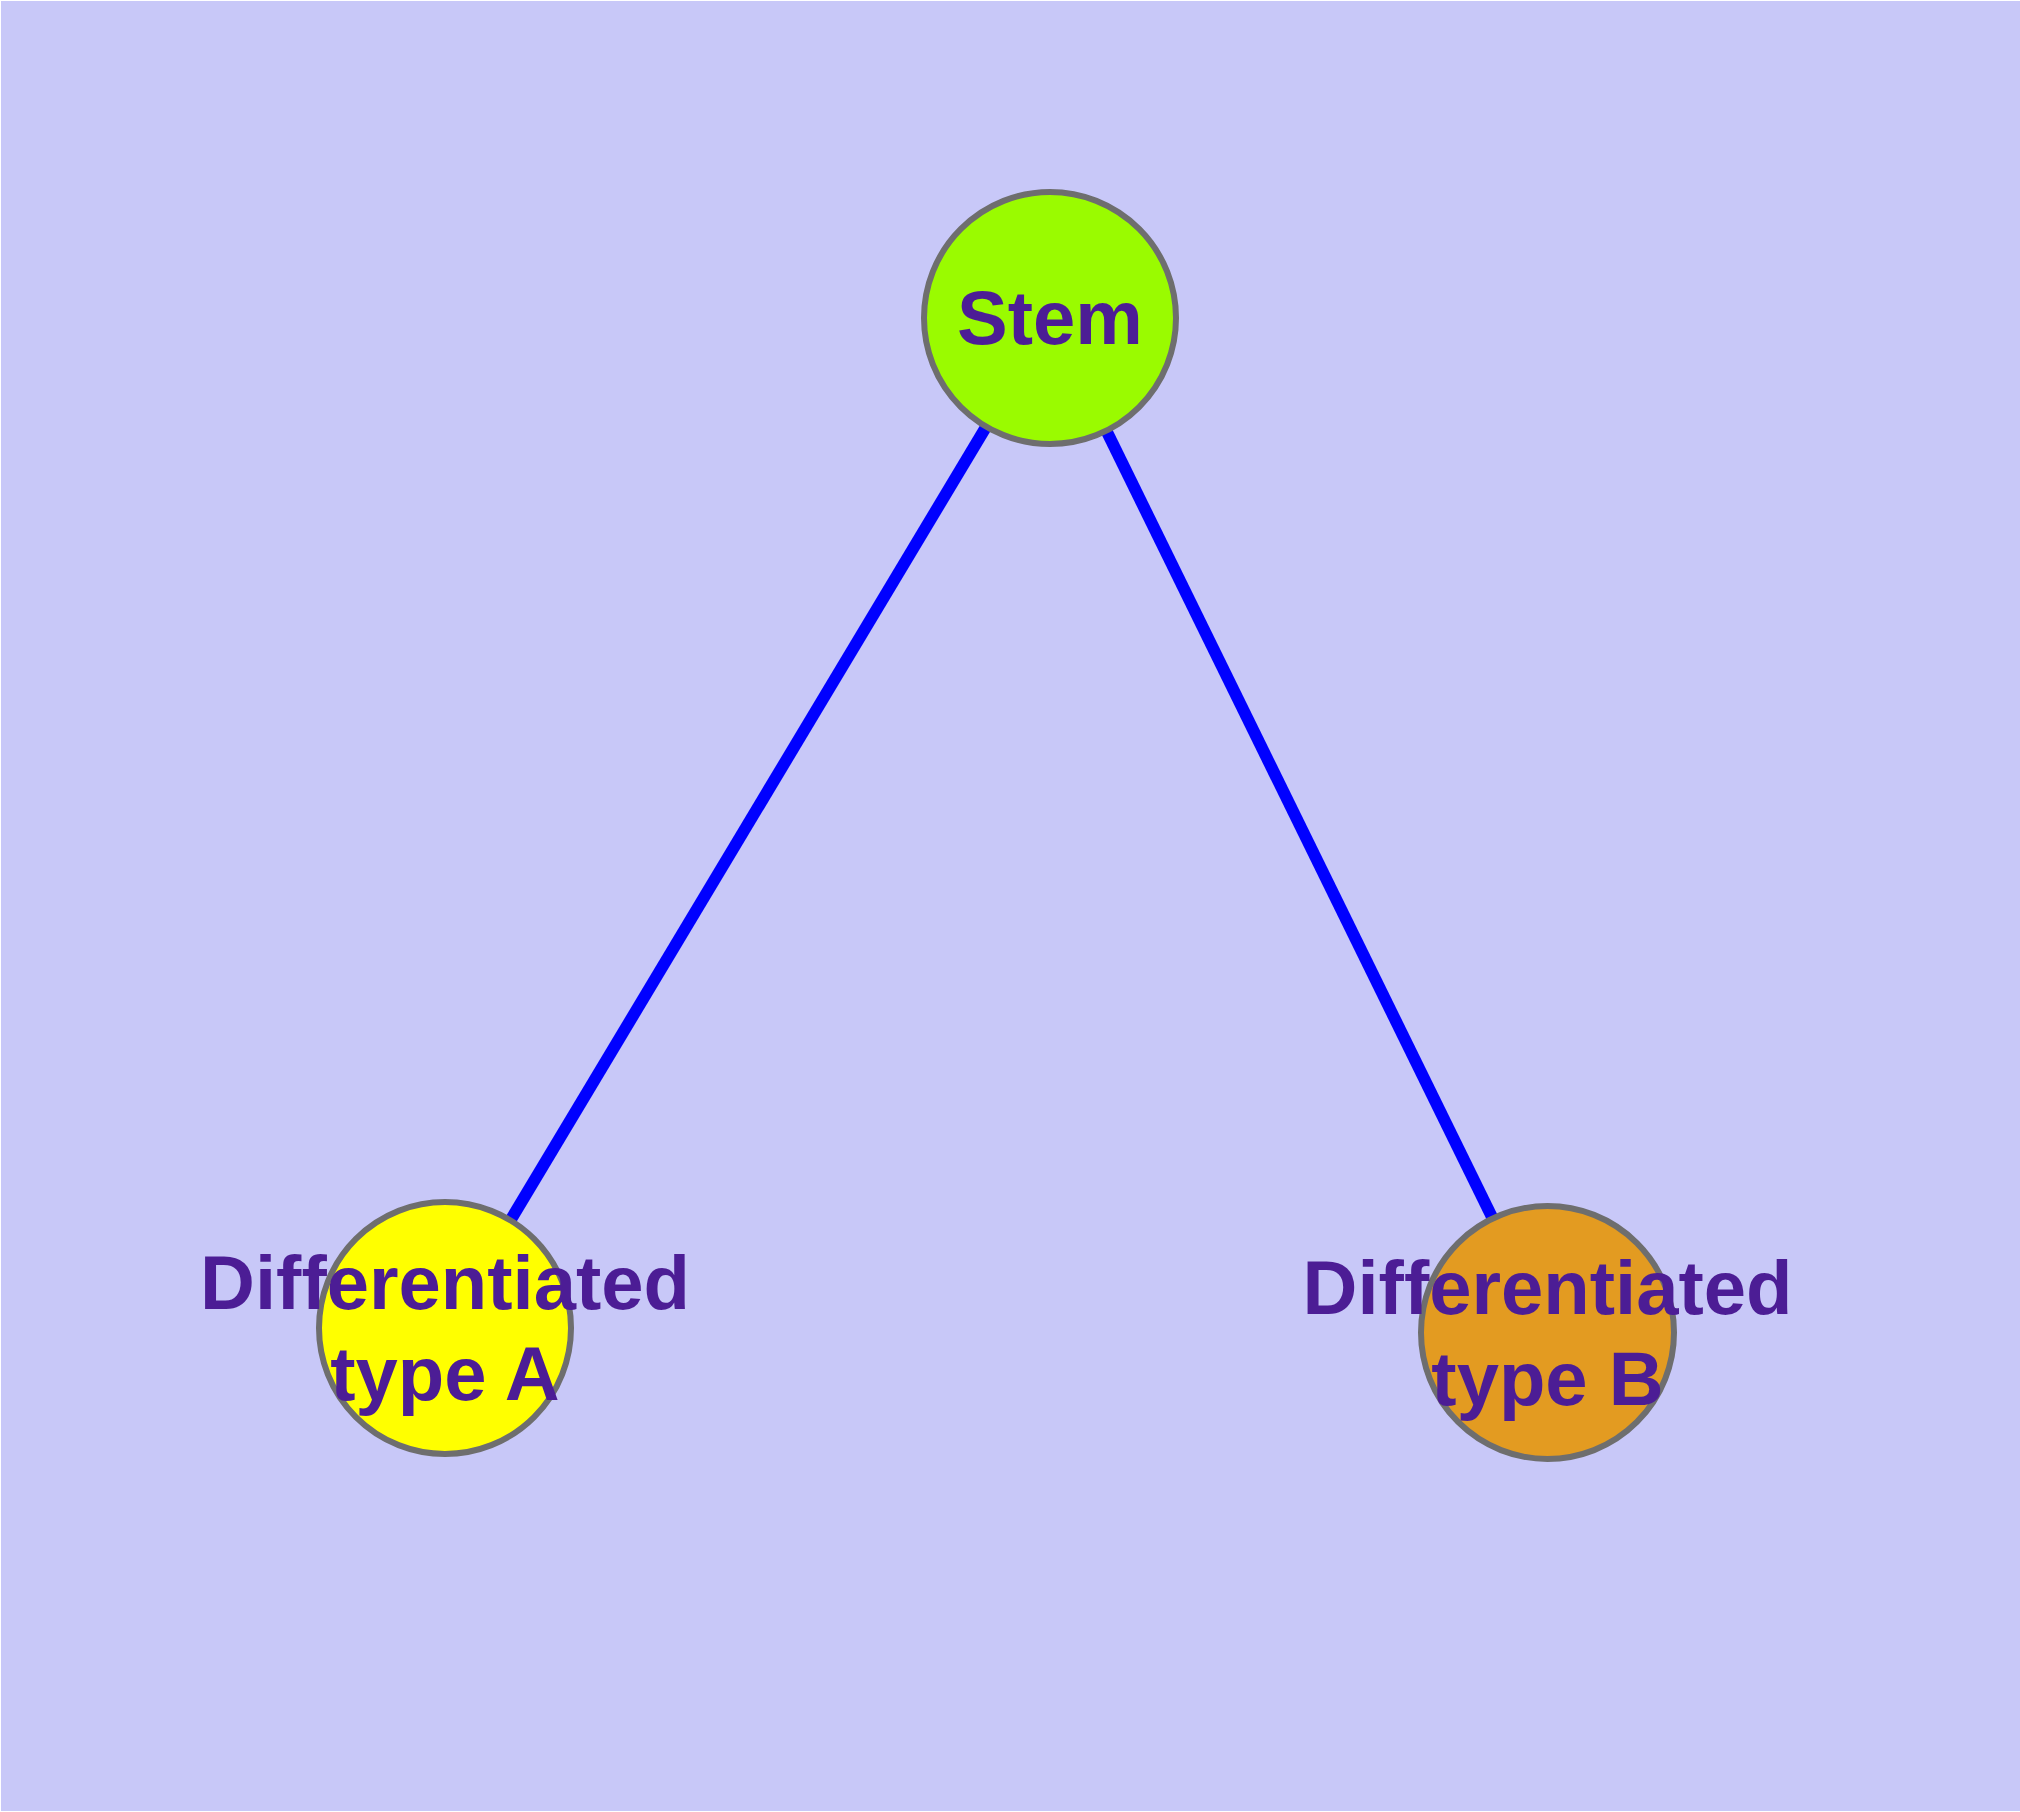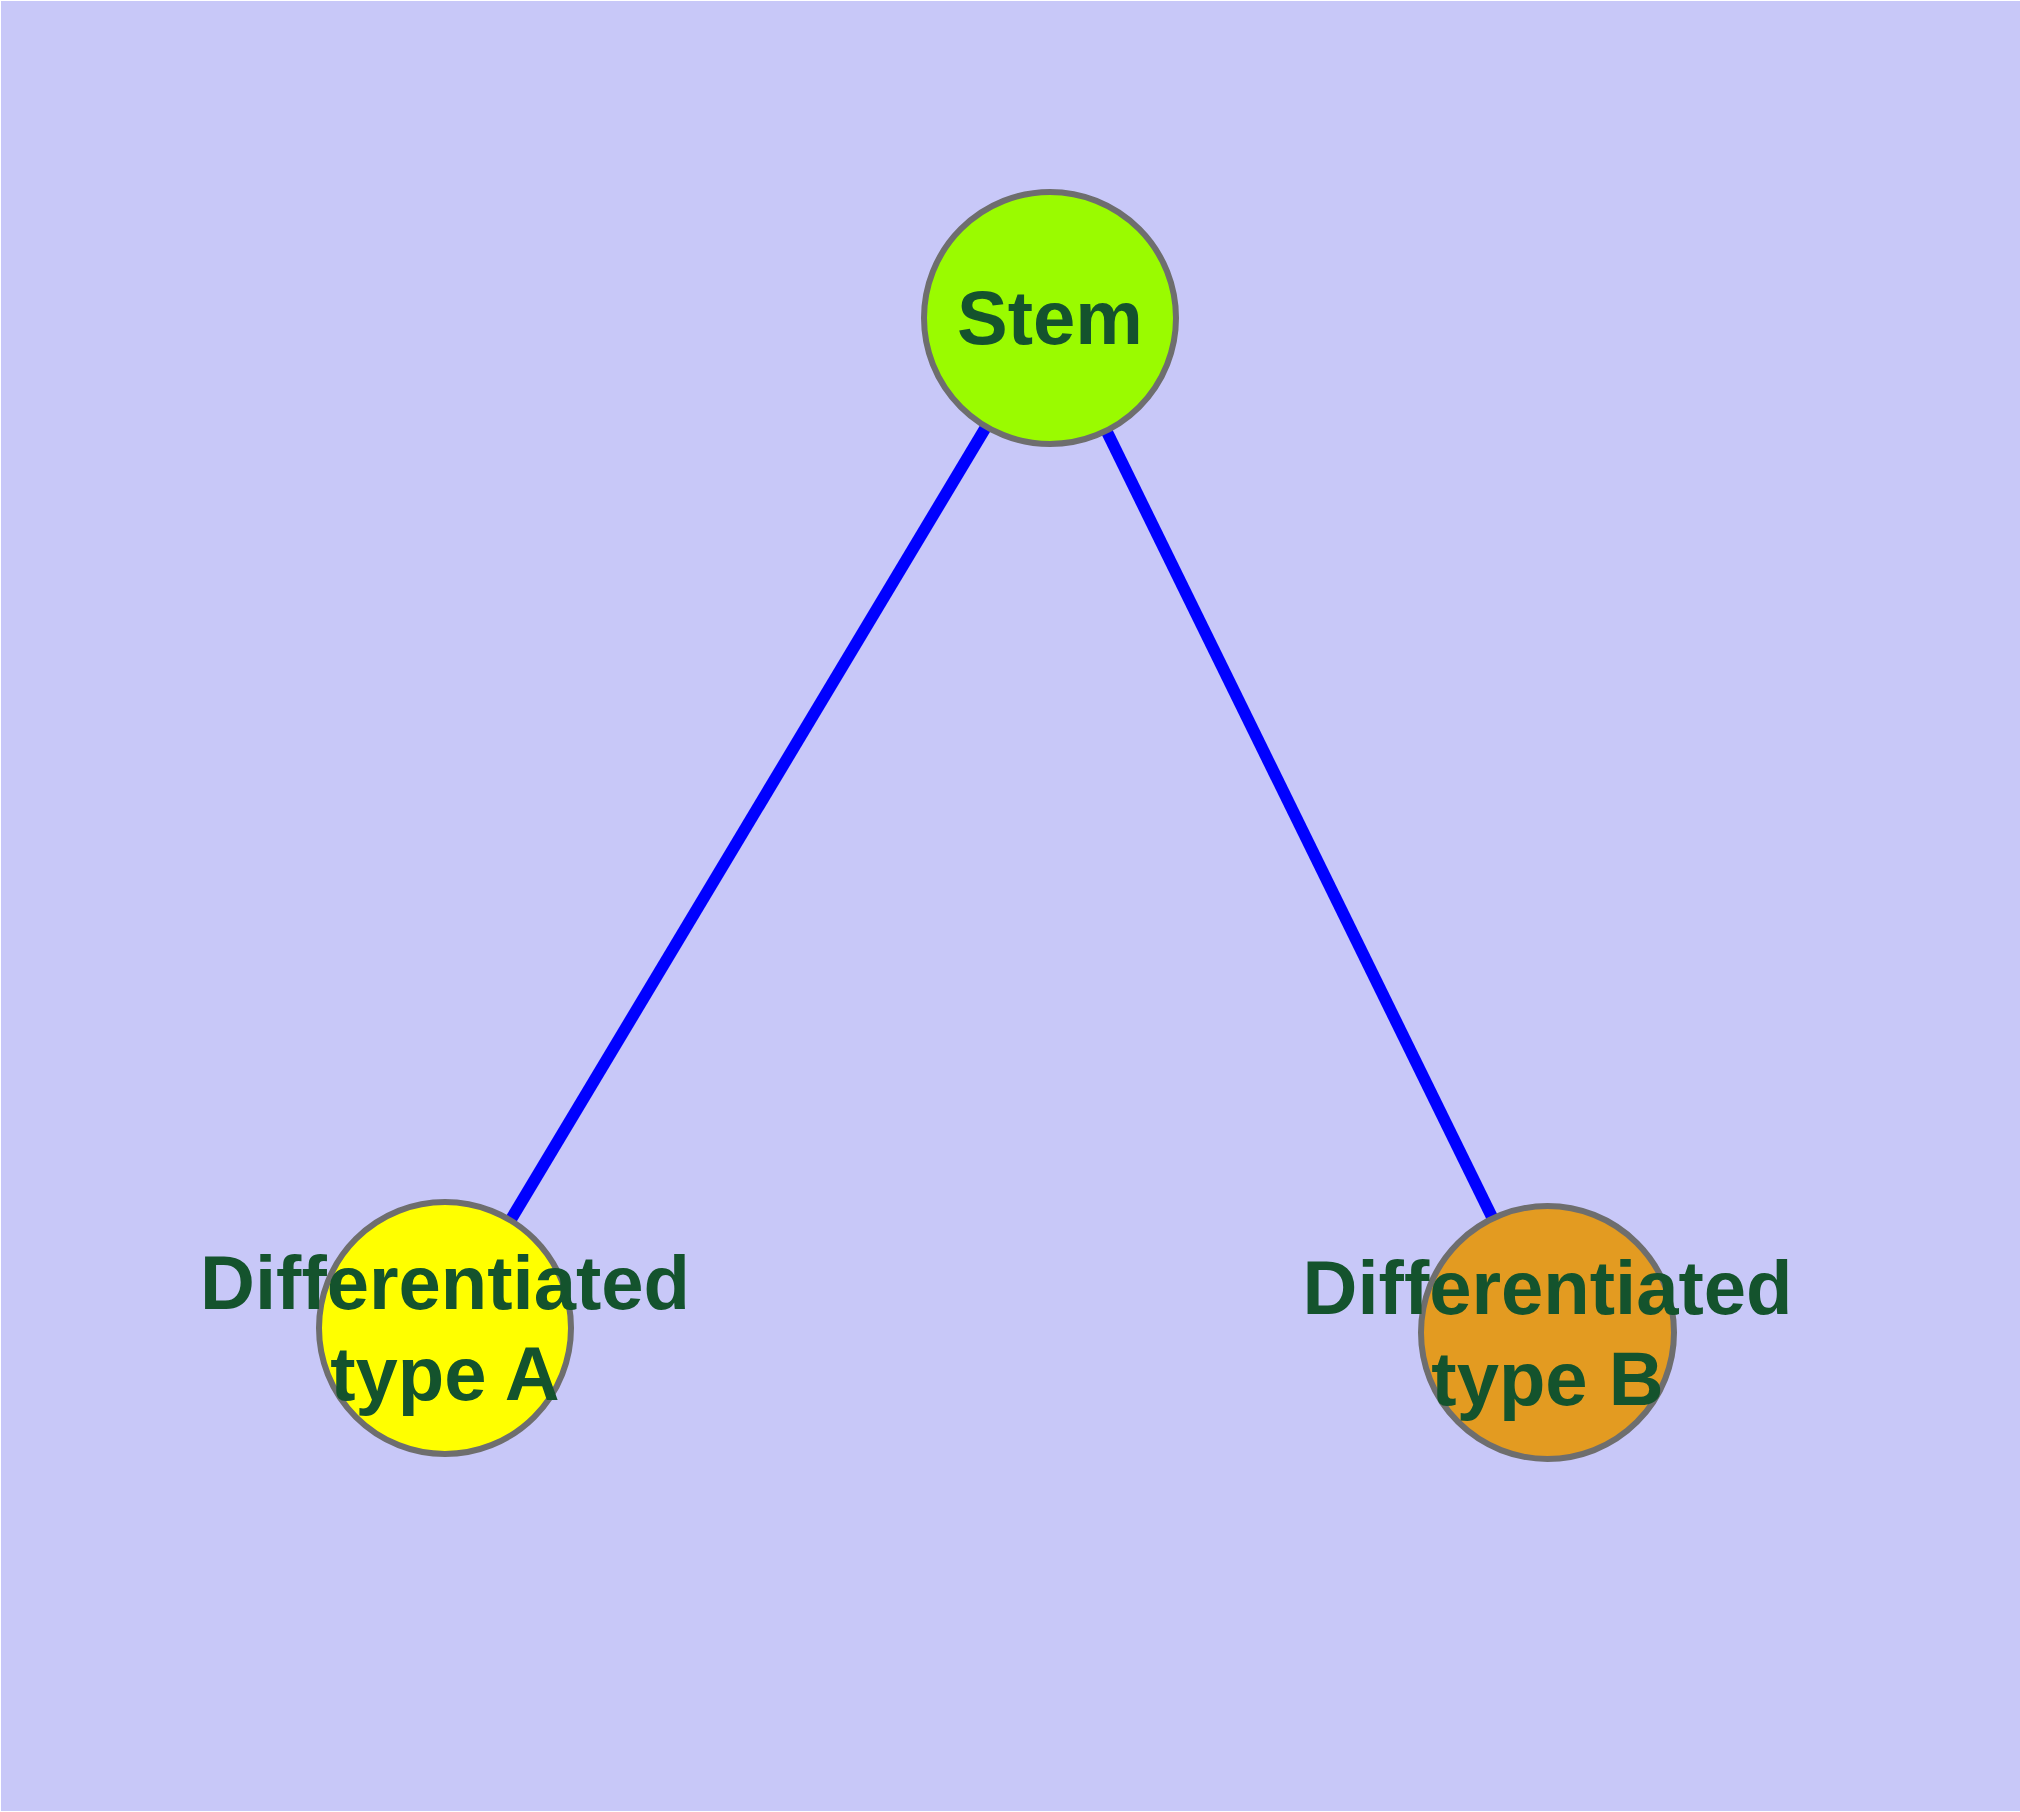--- a/index.html
+++ b/index.html
@@ -36,21 +36,21 @@
   .node-label {
     position: absolute;
     left: 50%;
     top: 50%;
     transform: translate(-50%, -50%);
     white-space: pre-line;
     text-align: center;
     font-weight: bold;
     font-size: 76px;
     line-height: 1.2;
-    color: #14532d;
+    color: #4c1d95;
     pointer-events: none;
   }
 </style>
 </head>
 <body style="background: rgb(200, 200, 248);">
 
 <div class="canvas">
 
   <svg class="edges-layer" xmlns="http://www.w3.org/2000/svg" viewBox="0 0 2380 2134" width="2017" height="1809">
     <line x1="1238" y1="374" x2="524" y2="1565" stroke="#0000FF" stroke-width="14"></line>

